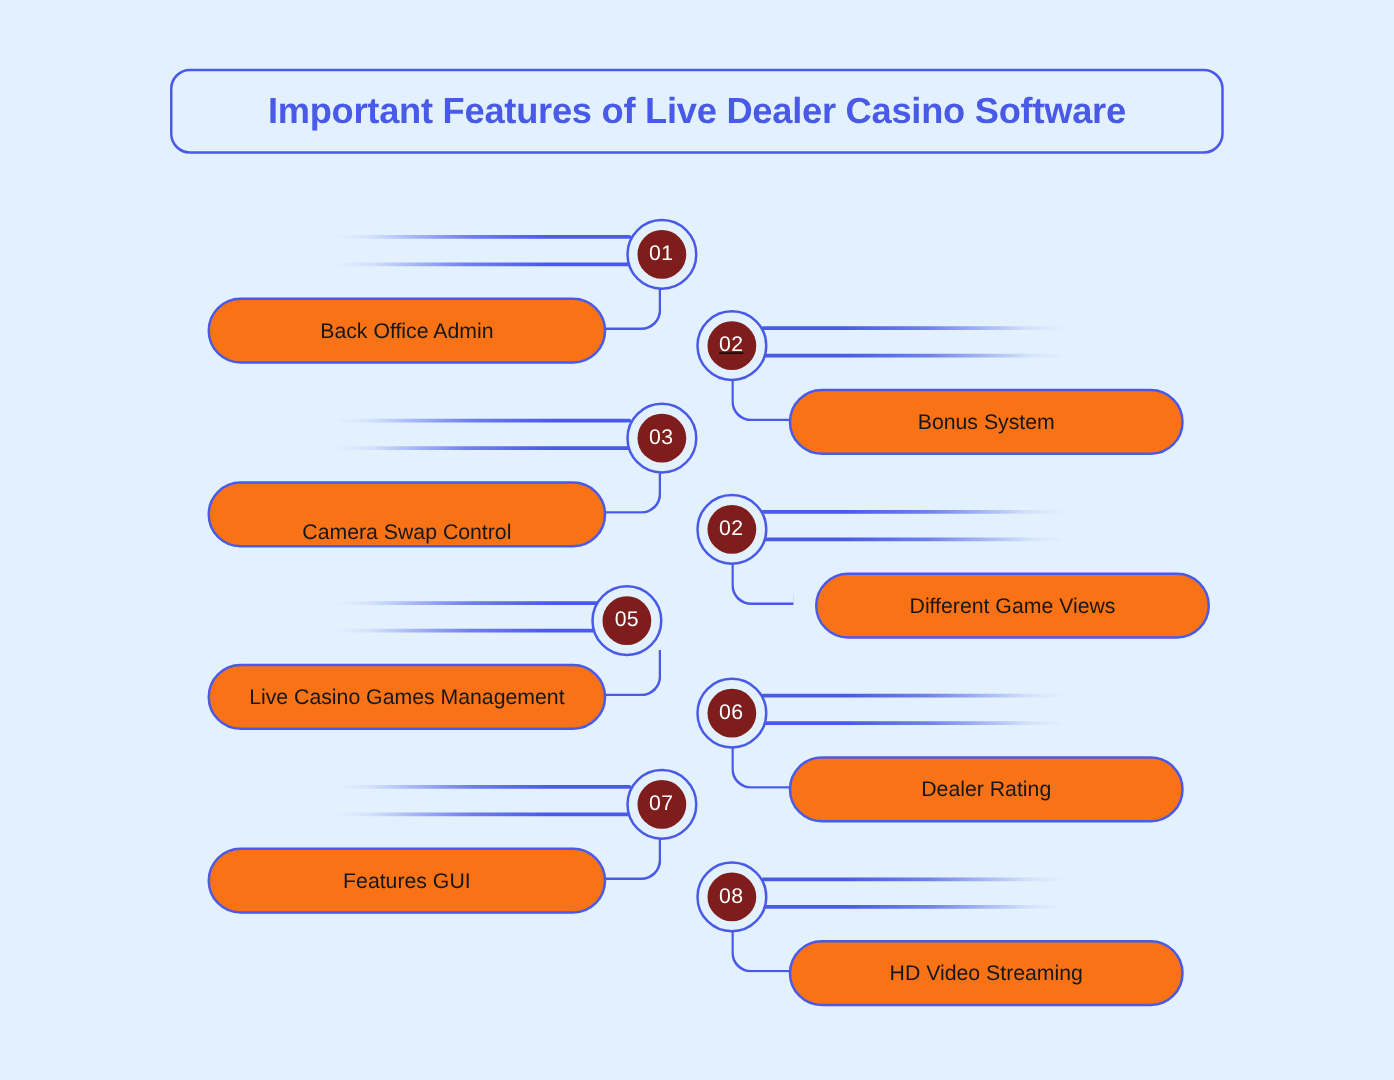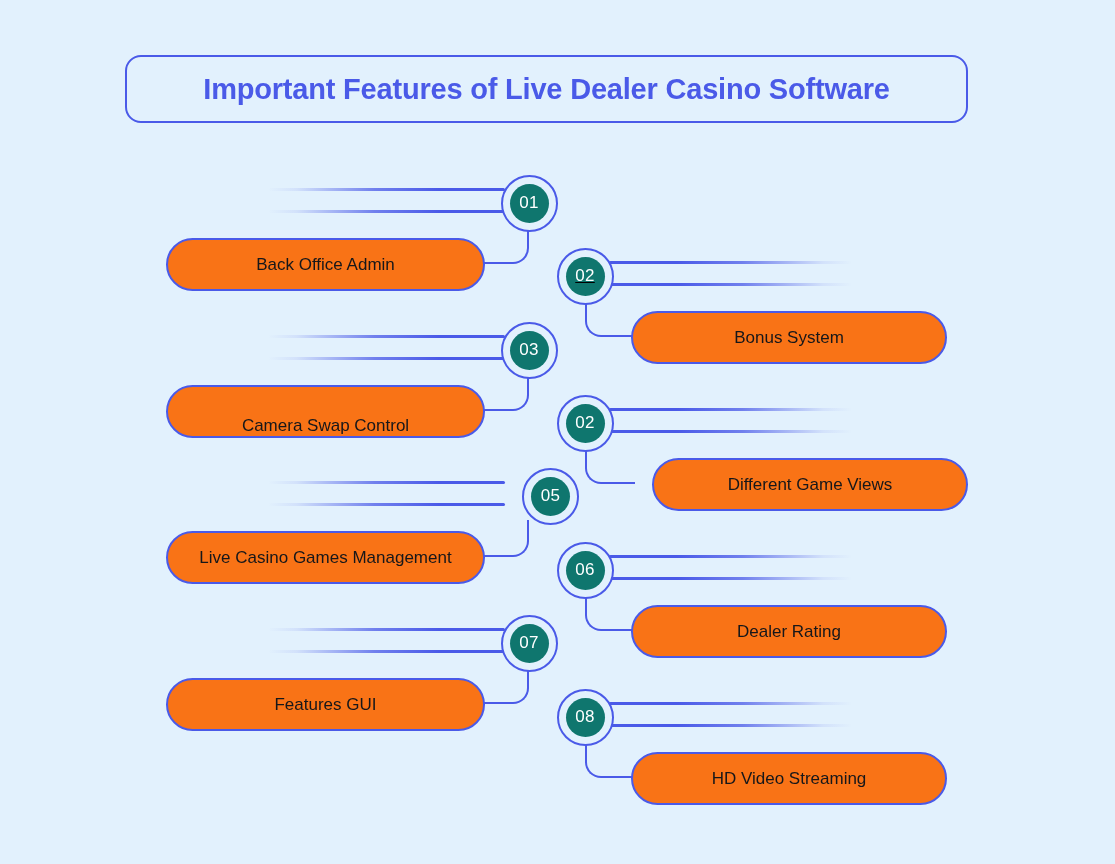--- a/index.html
+++ b/index.html
@@ -17,21 +17,21 @@
 
   #canvas {
     position: relative;
     width: 1115px;
     height: 864px;
   }
 
   
   .title-box {
     position: absolute;
-    left: 125px;
+    left: 136px;
     top: 55px;
     width: 843px;
     height: 68px;
     box-sizing: border-box;
     border: 2.5px solid #4a5ae8;
     border-radius: 16px;
     display: flex;
     align-items: center;
     justify-content: center;
   }
@@ -85,21 +85,21 @@
     background: #e2f1fd;
     display: flex;
     align-items: center;
     justify-content: center;
     z-index: 4;
   }
   .badge-inner {
     width: 39px;
     height: 39px;
     border-radius: 50%;
-    background: #0f766e;
+    background: #7f1d1d;
     color: #ffffff;
     font-size: 17px;
     font-weight: 500;
     display: flex;
     align-items: center;
     justify-content: center;
     letter-spacing: 0.3px;
   }
 
   
@@ -203,21 +203,21 @@
       </div>
       <div class="item left">
         <div class="lines" style="left: 268px; width: 237px; top: 481px;">
           <div class="line l1"></div>
           <div class="line l2"></div>
         </div>
         <div class="pill" style="left: 166px; width: 319px; top: 531px;">
           <div class="pill-label">Live Casino Games Management</div>
         </div>
         <div class="connector" style="top: 520px; height: 37px; left: 481px; width: 48px;"></div>
-        <div class="badge" style="left: 522px; top: 467.5px;">
+        <div class="badge" style="left: 473px; top: 467.5px;">
           <div class="badge-inner">05</div>
         </div>
       </div>
       <div class="item right">
         <div class="lines" style="left: 609px; width: 243px; top: 555px;">
           <div class="line l1"></div>
           <div class="line l2"></div>
         </div>
         <div class="pill" style="left: 631px; width: 316px; top: 605px;">
           <div class="pill-label">Dealer Rating</div>

